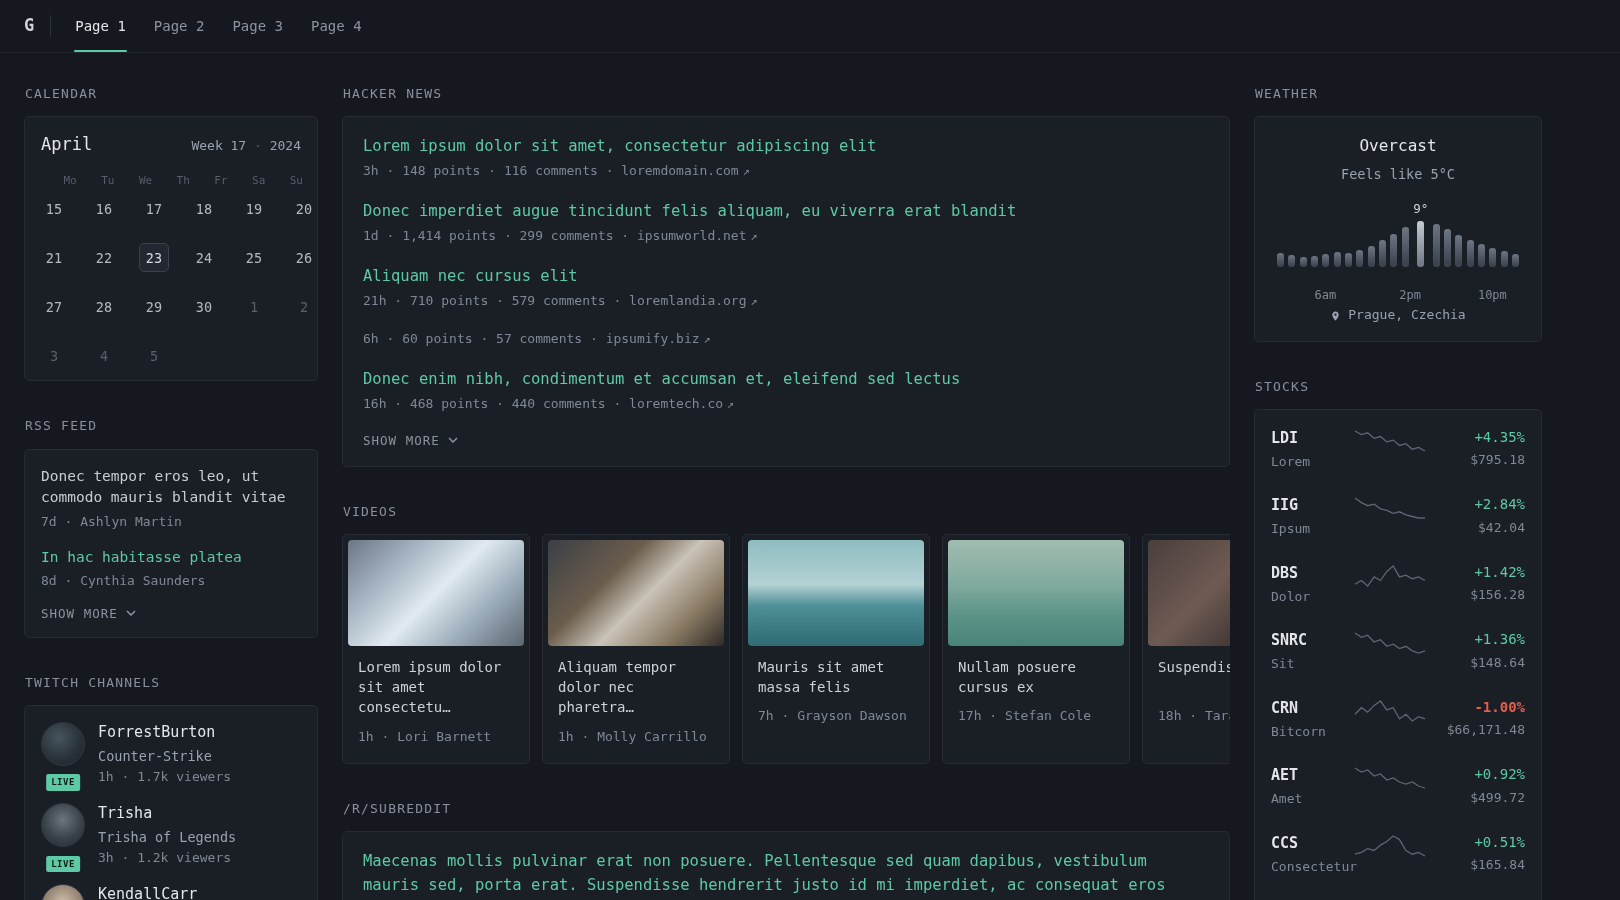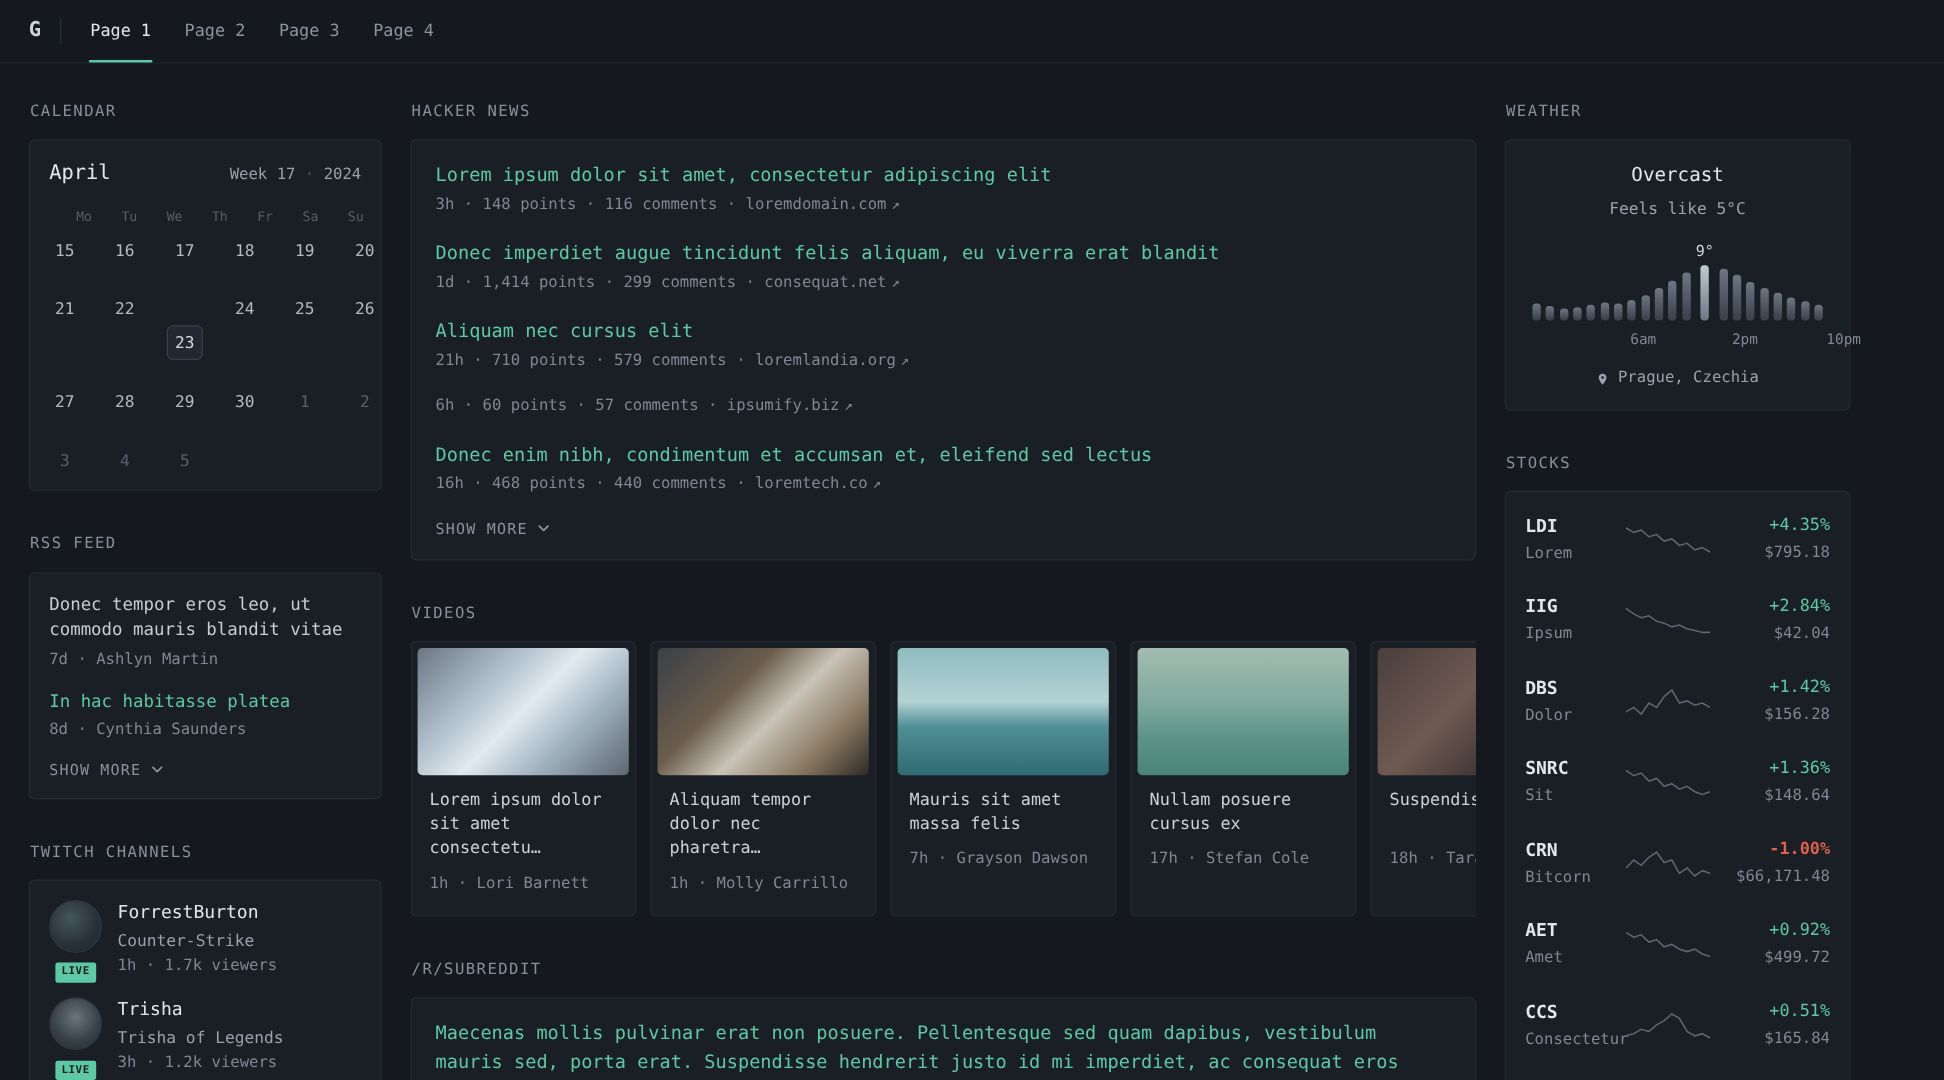--- a/index.html
+++ b/index.html
@@ -75,21 +75,21 @@
   .cal-dows{display:grid;grid-template-columns:repeat(7,1fr);margin-top:16px;
     font-size:11px;color:var(--faint);text-align:right;}
   .cal-days{display:grid;grid-template-columns:repeat(6,1fr);row-gap:2px;margin-top:6px;gap:20px;}
   .day{
     width:30px;height:29px;justify-self:center;
     display:flex;align-items:center;justify-content:center;
     background:none;border:1px solid transparent;border-radius:5px;
     font-family:inherit;font-size:13.5px;color:#b3bac2;
   }
   .day.muted{color:#59616d;}
-  .day.selected{border-color:#3a414c;background:#222731;color:var(--text);margin-top:28px;}
+  .day.selected{border-color:#3a414c;background:#222731;color:var(--text);}
 
   
   .feed-item{margin-bottom:15px;}
   .feed-title{
     display:block;font-size:14.5px;line-height:1.5;
     color:var(--accent);text-decoration:none;
   }
   .feed-title.lg{font-size:15.5px;}
   .feed-title.plain{color:#c7cdd4;}
   .feed-item .meta{margin-top:3px;}
@@ -129,28 +129,28 @@
   .weather-card{padding:18px 14px 16px;text-align:center;}
   .w-cond{font-size:16px;color:var(--bright);}
   .w-feels{font-size:13.5px;color:var(--muted);margin-top:7px;}
   .w-chart{margin-top:16px;padding:0 8px;}
   .bars{display:flex;align-items:flex-end;justify-content:space-between;height:68px;}
   .bar-cell{display:flex;flex-direction:column;align-items:center;justify-content:flex-end;gap:4px;}
   .bar-label{font-size:12.5px;color:#cfd5db;white-space:nowrap;}
   .bar{width:7px;border-radius:3px;background:linear-gradient(180deg,#6d7683 0%,#3d4450 90%);}
   .bar.hot{background:linear-gradient(180deg,#c3cbd4 0%,#6d7683 100%);}
   .times{position:relative;height:17px;margin-top:8px;font-size:12px;color:var(--meta);}
-  .times span{position:absolute;top:0;transform:translateX(-50%);margin-left:44px;}
+  .times span{position:absolute;top:12px;transform:translateX(-50%);}
   .loc{margin-top:14px;display:flex;justify-content:center;align-items:center;gap:7px;
     font-size:13px;color:var(--muted);}
   .pin{flex:none;}
 
   
   .stocks-card{padding:6px 16px;}
-  .stock-row{display:flex;align-items:center;gap:10px;padding:12px 0;}
+  .stock-row{display:flex;align-items:flex-start;gap:10px;padding:12px 0;}
   .stock-id{flex:1;min-width:0;}
   .stock-sym{font-size:15px;font-weight:bold;color:var(--bright);}
   .stock-id .meta{margin-top:3px;}
   .spark{width:74px;height:26px;color:#5d6672;flex:none;}
   .stock-val{text-align:right;min-width:88px;}
   .stock-change{font-size:14px;color:var(--accent);}
   .stock-change.down{color:var(--red);font-weight:bold;}
   .stock-val .meta{margin-top:3px;}
 </style>
 </head>
@@ -332,21 +332,21 @@
               <div class="meta" data-interactable="false">
                 <span data-interactable="false">3h · 148 points · 116 comments ·</span>
                 <span data-interactable="true">loremdomain.com</span><span class="ext" data-interactable="false">↗</span>
               </div>
             </article>
 
             <article class="feed-item hn-item" data-interactable="false">
               <a class="feed-title lg" data-interactable="true">Donec imperdiet augue tincidunt felis aliquam, eu viverra erat blandit</a>
               <div class="meta" data-interactable="false">
                 <span data-interactable="false">1d · 1,414 points · 299 comments ·</span>
-                <span data-interactable="true">consequat.net</span><span class="ext" data-interactable="false">↗</span>
+                <span data-interactable="true">ipsumworld.net</span><span class="ext" data-interactable="false">↗</span>
               </div>
             </article>
 
             <article class="feed-item hn-item" data-interactable="false">
               <a class="feed-title lg" data-interactable="true">Aliquam nec cursus elit</a>
               <div class="meta" data-interactable="false">
                 <span data-interactable="false">21h · 710 points · 579 comments ·</span>
                 <span data-interactable="true">loremlandia.org</span><span class="ext" data-interactable="false">↗</span>
               </div>
             </article>

